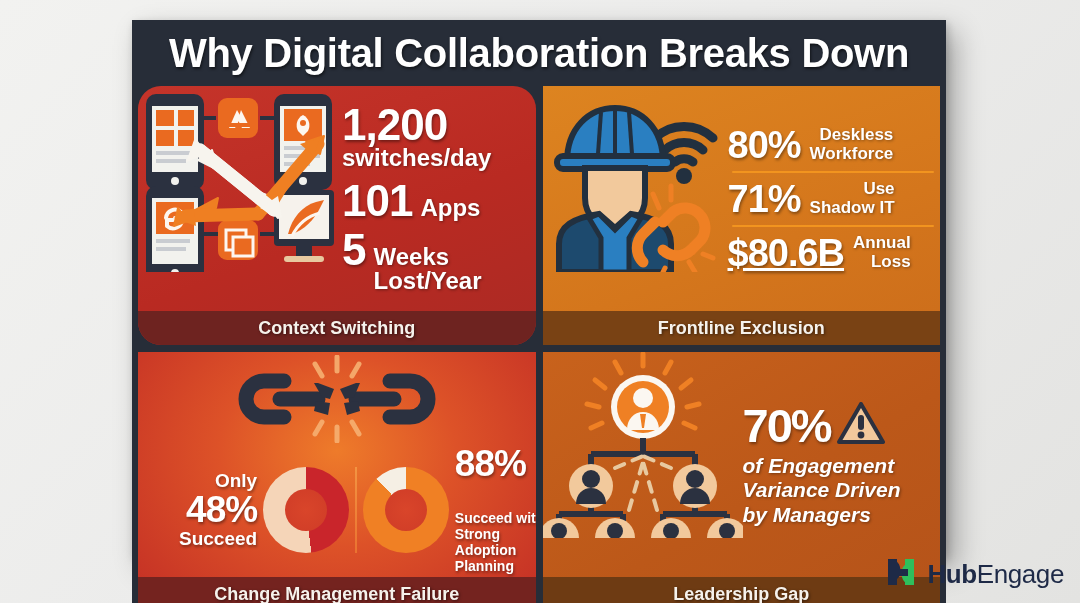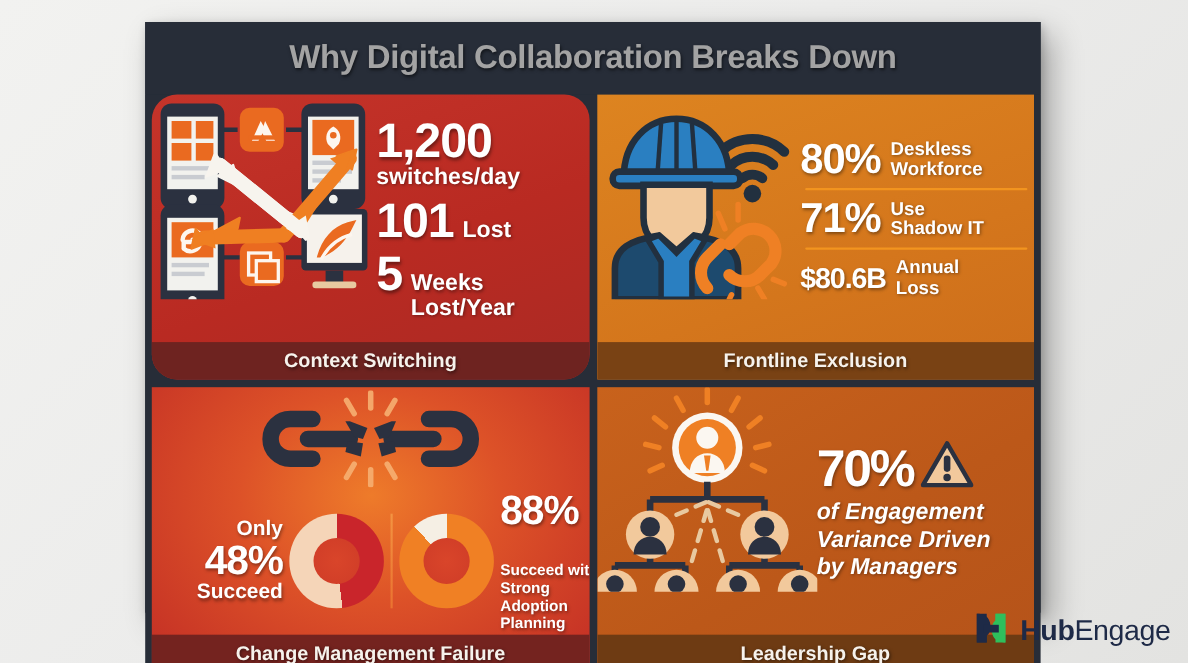--- a/index.html
+++ b/index.html
@@ -18,21 +18,21 @@
     box-shadow:10px 12px 26px rgba(0,0,0,.30), 2px 3px 8px rgba(0,0,0,.18);
     display:flex;flex-direction:column;
   }
 
   
   #card-header{
     height:66px;flex:0 0 66px;background:#272d38;
     display:flex;align-items:center;justify-content:center;
   }
   #card-title{
-    color:#a3a3a3;font-size:30px;font-weight:bold;letter-spacing:-.3px;
+    color:#ffffff;font-size:40px;font-weight:bold;letter-spacing:-.3px;
     text-shadow:1px 2px 3px rgba(0,0,0,.55);
     white-space:nowrap;
   }
 
   
   #quadrant-grid{
     flex:1;display:grid;
     grid-template-columns:1fr 1fr;grid-template-rows:1fr 1fr;
     gap:7px;padding:0 6px 6px 6px;background:#272d38;
   }
@@ -52,34 +52,34 @@
   #quad-change{background:radial-gradient(ellipse at 50% 38%,#ee7b2a 0%,#dd5228 42%,#c22d25 100%);}
   #quad-change .quad-caption{background:#74231f;}
   #quad-leadership{background:linear-gradient(150deg,#c8621c 0%,#bc5819 55%,#b5531a 100%);}
   #quad-leadership .quad-caption{background:#6e3b13;}
 
   
   #context-visual{width:200px;height:100%;position:relative;flex:0 0 200px;}
   #context-stats{flex:1;padding-left:4px;color:#fff;}
   .stat-big{font-size:44px;font-weight:bold;line-height:.98;letter-spacing:-1px;
             text-shadow:1px 2px 3px rgba(0,0,0,.40);}
-  .stat-sub{font-size:21px;font-weight:bold;line-height:1.02;
+  .stat-sub{font-size:24px;font-weight:bold;line-height:1.02;
             text-shadow:1px 1px 3px rgba(0,0,0,.40);}
   .stat-row{display:flex;align-items:baseline;gap:8px;}
 
   
   .icon-svg{display:block;}
 
   
   #frontline-visual{flex:0 0 185px;height:100%;position:relative;}
-  #frontline-stats{flex:1;padding-right:6px;color:#fff;}
+  #frontline-stats{flex:1;padding-right:6px;color:#fff;text-align:right;}
   .fl-row{display:flex;align-items:center;gap:9px;justify-content:flex-start;}
   .fl-num{font-size:38px;font-weight:bold;letter-spacing:-1px;line-height:1;
           text-shadow:1px 2px 3px rgba(0,0,0,.40);}
-  .fl-num.small{font-size:26px;}
+  .fl-num.small{font-size:38px;text-decoration:underline;}
   .fl-lab{font-size:17px;font-weight:bold;line-height:1.08;
           text-shadow:1px 1px 3px rgba(0,0,0,.40);}
   .fl-divider{height:2px;background:#f2941f;margin:7px 0 7px 4px;border-radius:1px;}
 
   
   #change-inner{width:100%;height:100%;display:flex;flex-direction:column;
                 align-items:center;justify-content:flex-start;padding-top:6px;}
   #chain-wrap{height:88px;display:flex;align-items:center;justify-content:center;}
   #donut-row{display:flex;align-items:center;justify-content:center;gap:6px;width:100%;
              margin-top:2px;padding-left:47px;}
@@ -211,21 +211,21 @@
               <path d="M144 132 l-4 -22 -18 12 z" fill="#f7f4ee"></path>
             </g>
           </svg>
         </div>
 
         <div id="context-stats">
           <div class="stat-big">1,200</div>
           <div class="stat-sub" style="margin-bottom:8px;">switches/day</div>
           <div class="stat-row" style="margin-bottom:6px;">
             <span class="stat-big">101</span>
-            <span class="stat-sub">Lost</span>
+            <span class="stat-sub">Apps</span>
           </div>
           <div class="stat-row">
             <span class="stat-big">5</span>
             <span class="stat-sub" style="white-space:pre-line;">Weeks
 Lost/Year</span>
           </div>
         </div>
       </div>
       <div class="quad-caption">Context Switching</div>
     </div>

